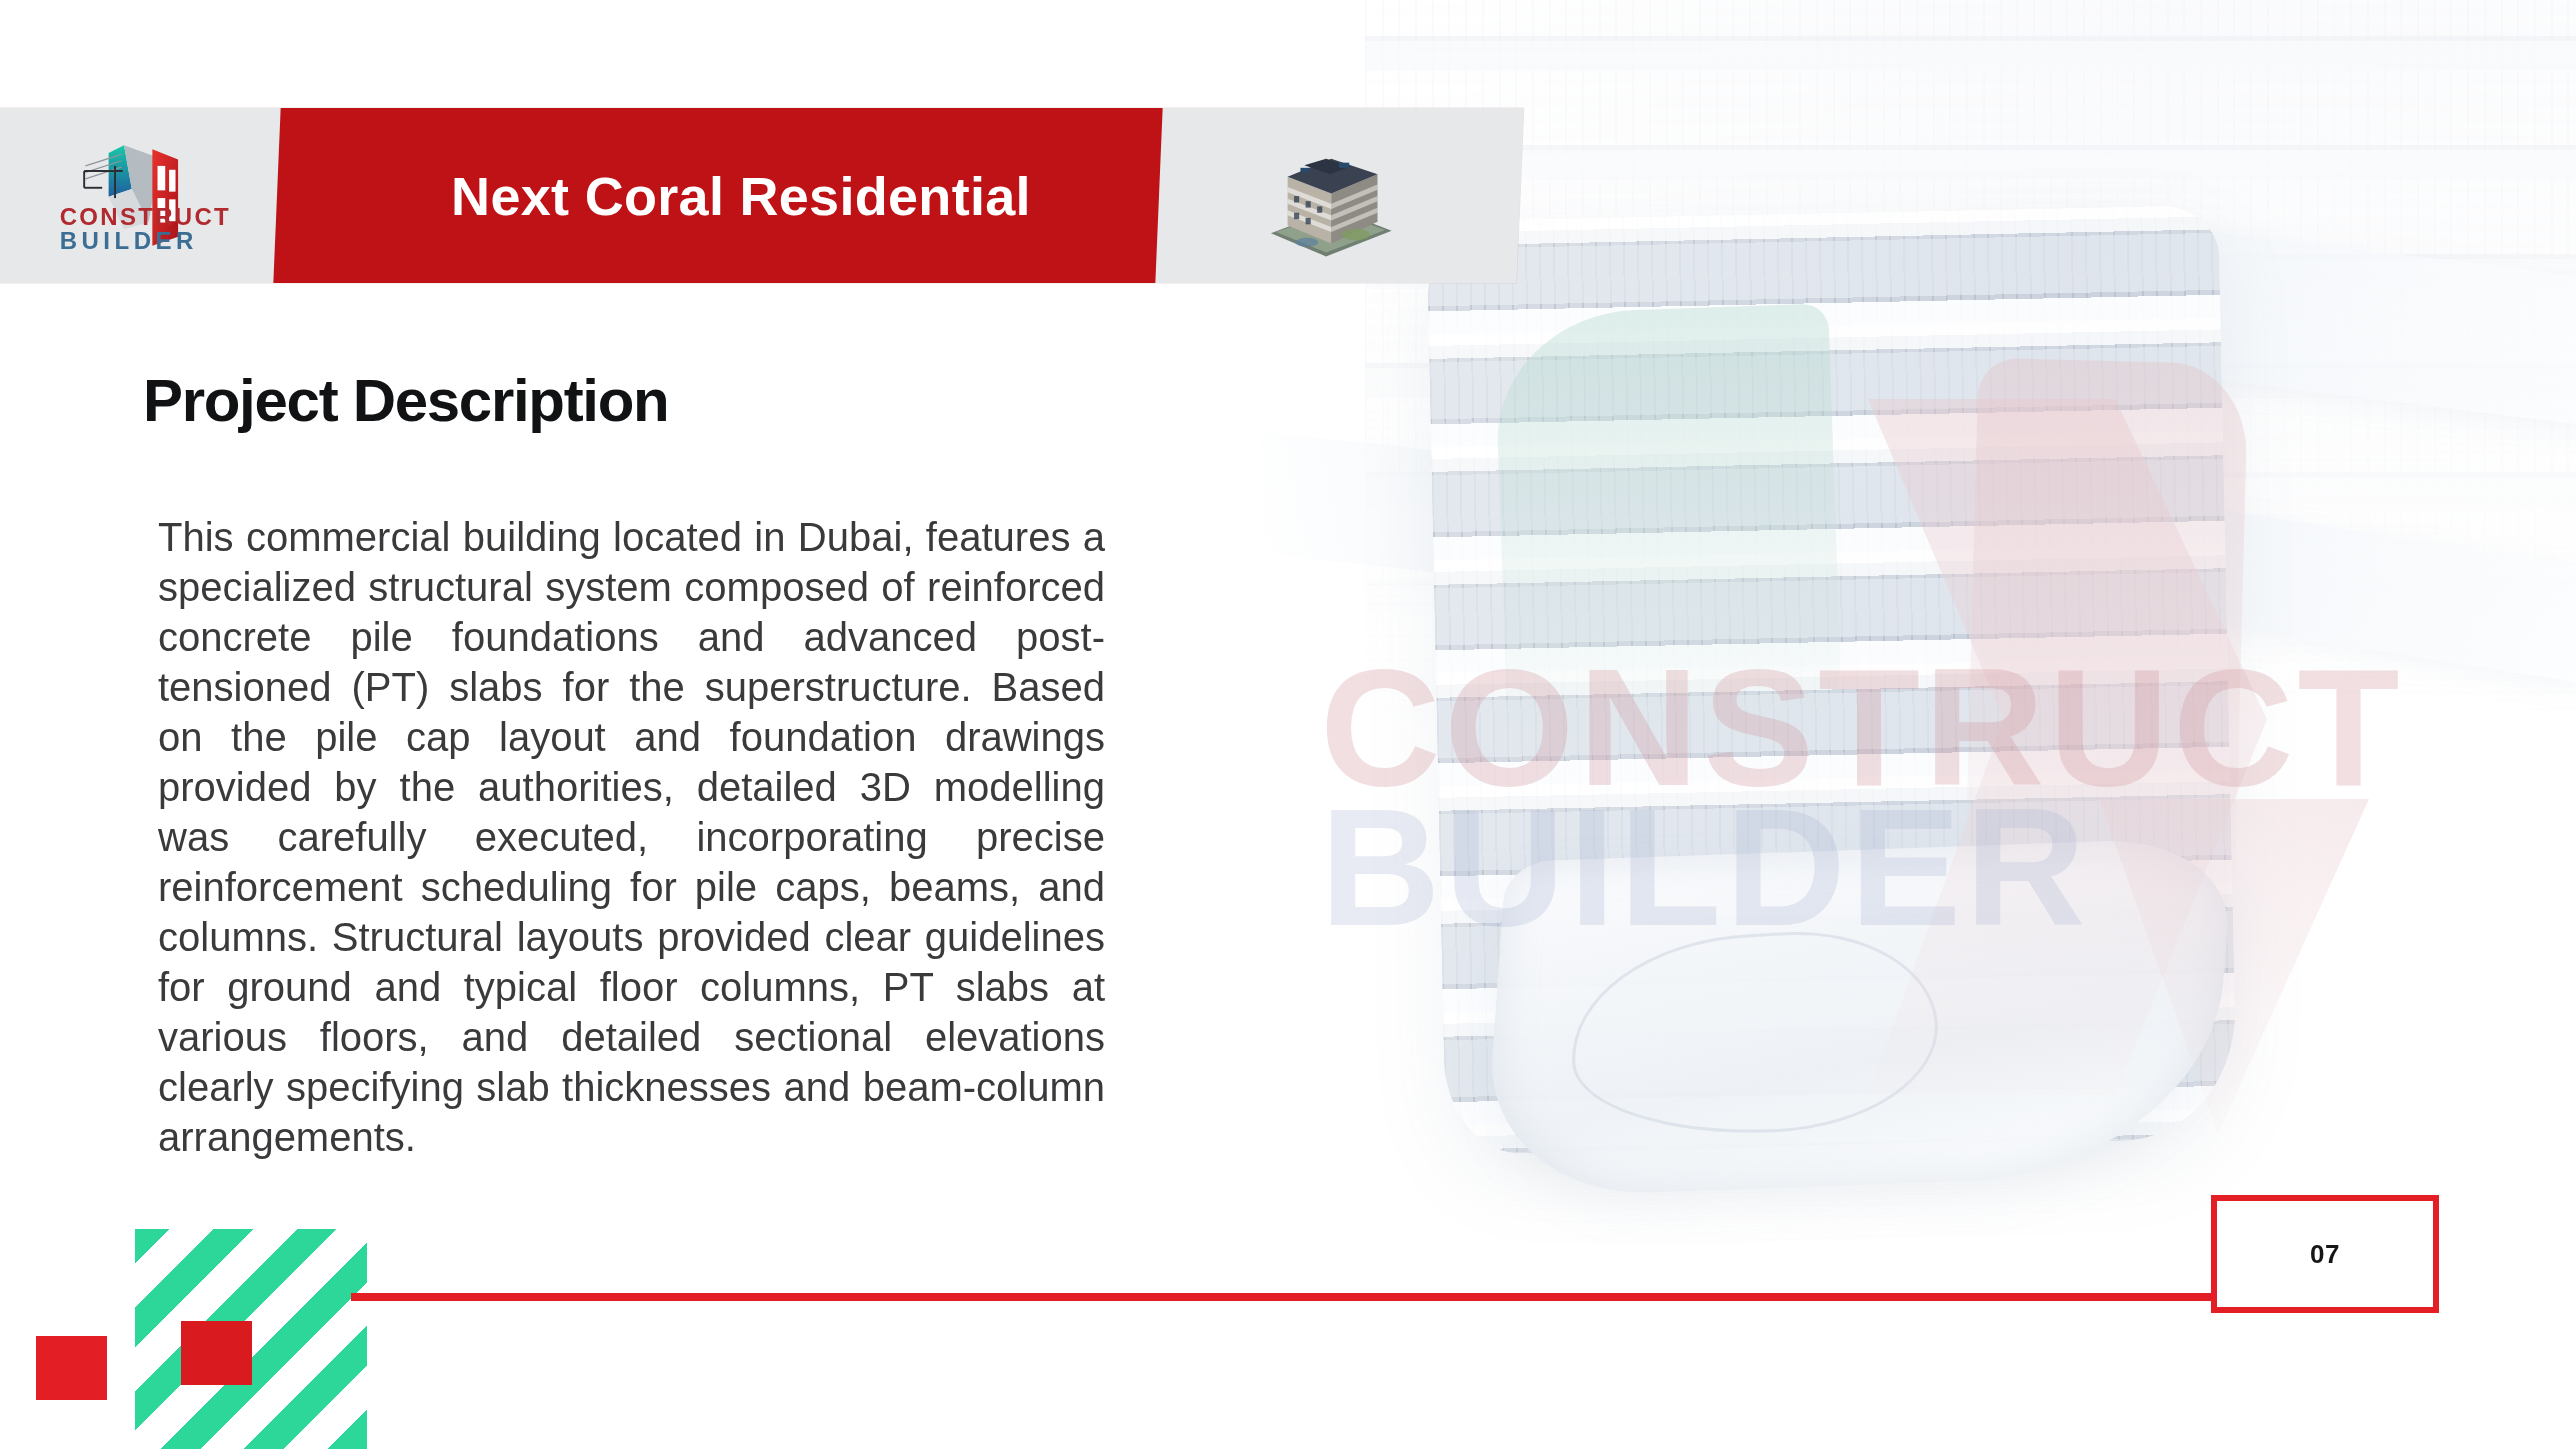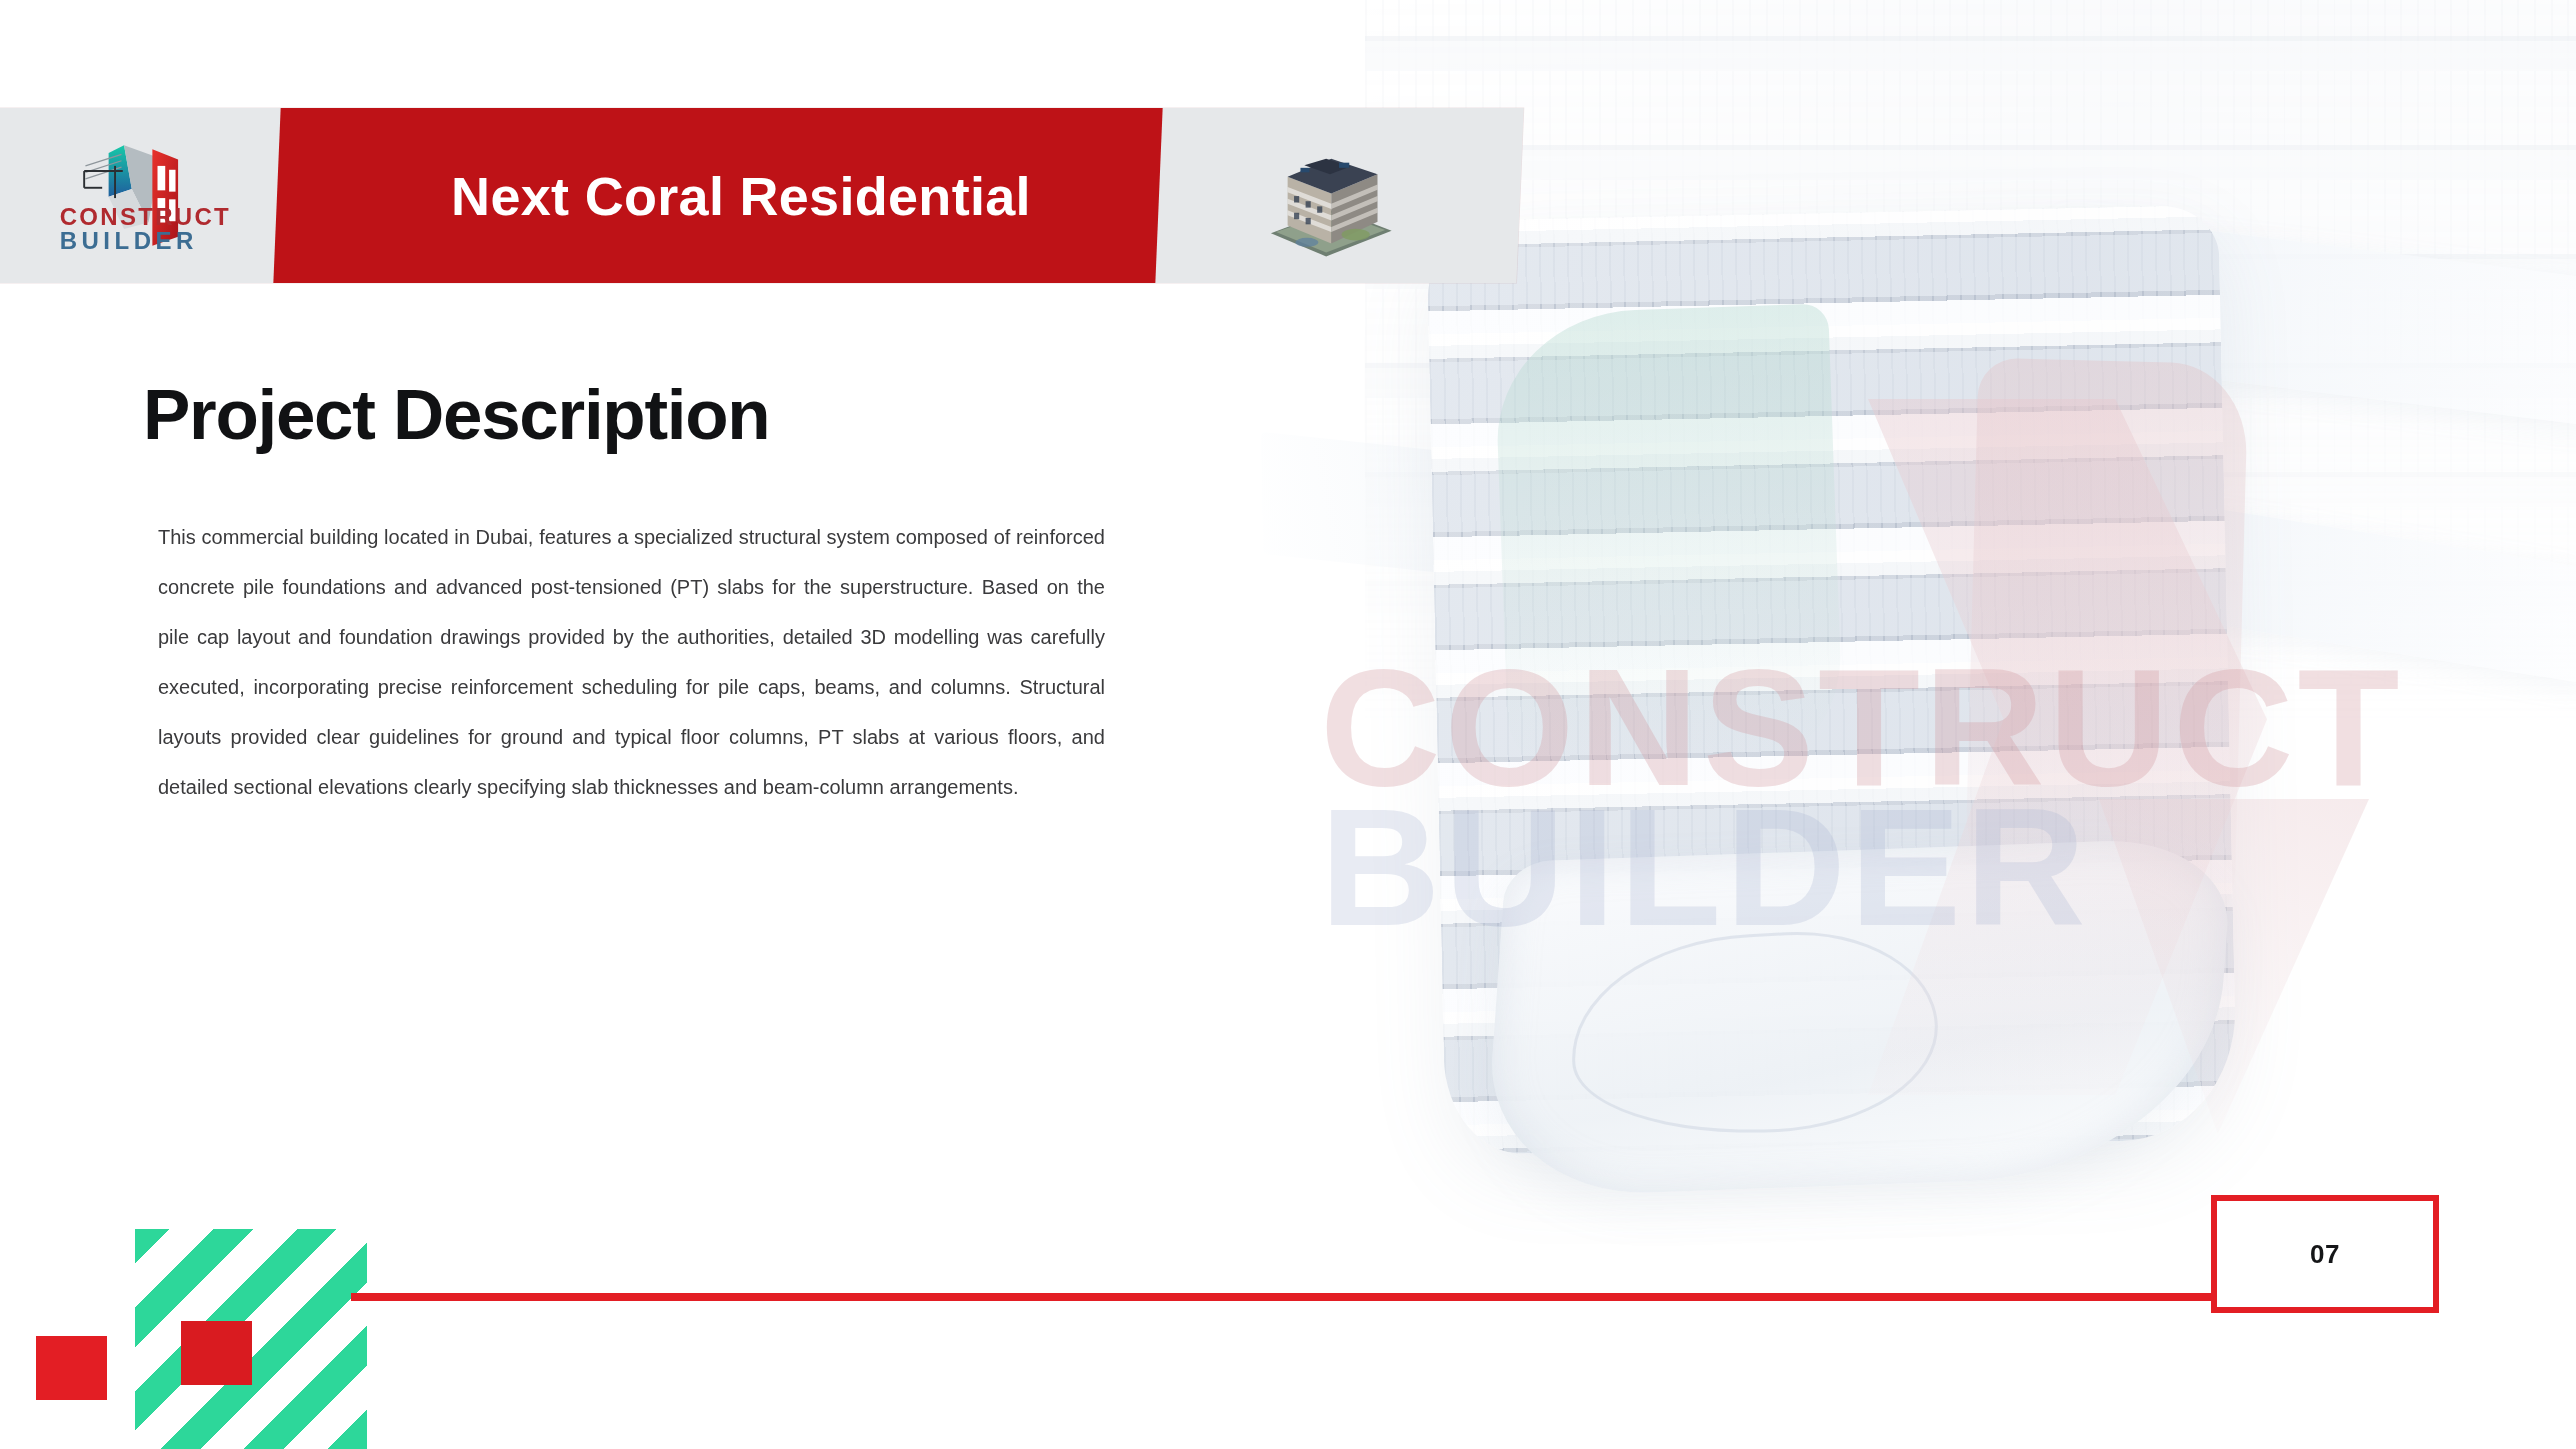--- a/index.html
+++ b/index.html
@@ -281,34 +281,34 @@
     top: 137px;
     width: 142px;
     height: 122px;
   }
 
   
   .page-title {
     position: absolute;
     left: 143px;
     top: 326px;
-    font-size: 71px;
+    font-size: 60px;
     font-weight: 800;
     letter-spacing: -1.3px;
     color: #111214;
     font-family: "Liberation Sans", sans-serif;
     white-space: nowrap;
   }
 
   .body-copy {
     position: absolute;
     left: 158px;
-    top: 492px;
+    top: 472px;
     width: 947px;
-    font-size: 20px;
+    font-size: 40px;
     line-height: 50px;
     color: #3a3a3c;
     text-align: justify;
     font-family: "Liberation Sans", sans-serif;
     font-weight: 400;
   }
 
   
   .stripe-block {
     position: absolute;

